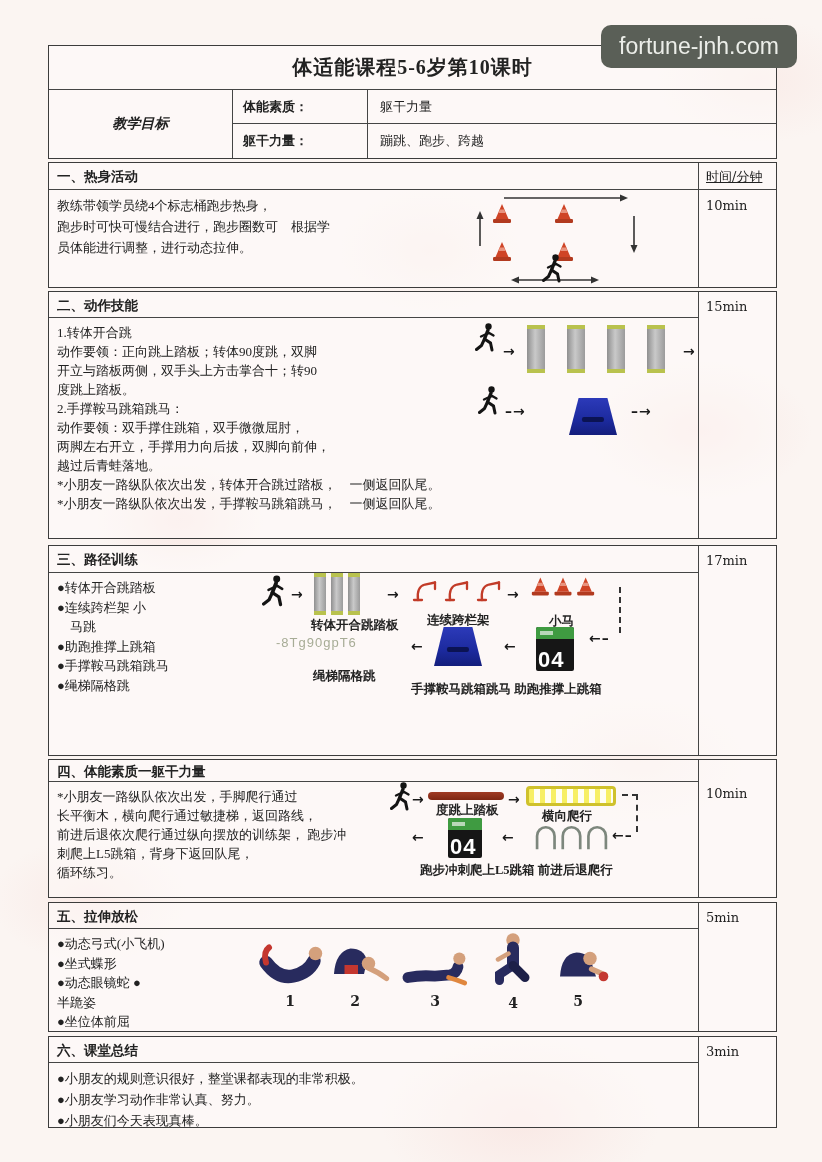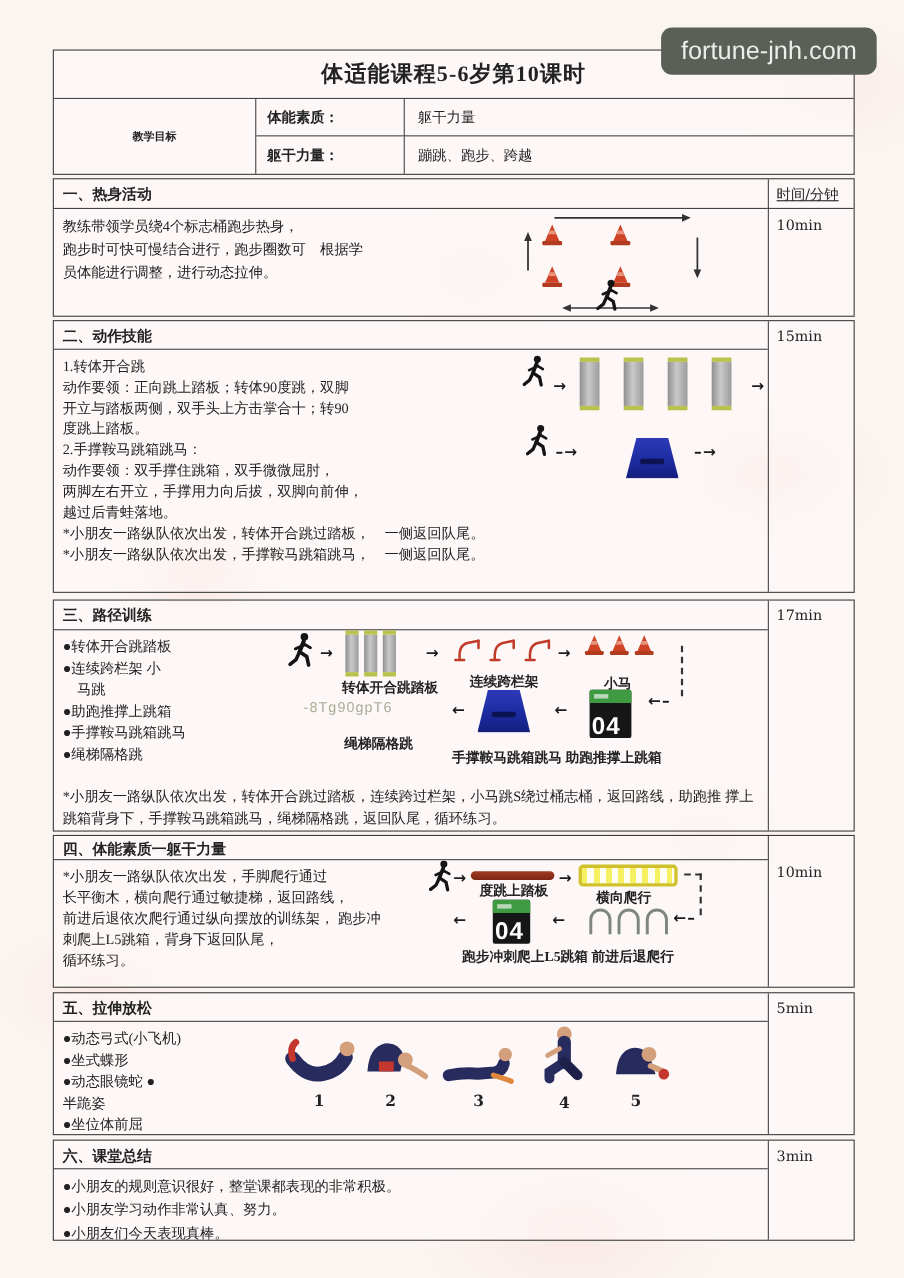--- a/index.html
+++ b/index.html
@@ -17,21 +17,21 @@
       radial-gradient(150px 90px at 640px 760px, rgba(242,196,190,.15), transparent 70%),
       #fbf5f2;
   }
   .doc { position:absolute; left:48px; top:45px; width:729px; }
   .block { border:1.4px solid #3c3c3c; background:rgba(255,253,252,.45); position:relative; }
 
   
   .title-row { height:44px; border-bottom:1.2px solid #454545; display:flex; align-items:center; justify-content:center; }
   .title-row span { font-weight:bold; font-size:20px; letter-spacing:1px; }
   .obj-grid { display:grid; grid-template-columns:184px 135px 1fr; grid-template-rows:34px 34px; }
-  .obj-head { grid-row:1/3; border-right:1.2px solid #454545; display:flex; align-items:center; justify-content:center; font-weight:bold; font-size:10px; }
+  .obj-head { grid-row:1/3; border-right:1.2px solid #454545; display:flex; align-items:center; justify-content:center; font-weight:bold; font-size:14px;font-style:italic; }
   .obj-label { border-right:1.2px solid #454545; font-weight:bold; font-size:13px; padding:8px 0 0 10px; }
   .obj-value { font-size:13px; padding:8px 0 0 12px; }
   .ob-b { border-bottom:1.2px solid #454545; }
 
   
   .section { display:grid; grid-template-columns:1fr 78px; grid-template-rows:26px 1fr; }
   .sec-head { grid-column:1; grid-row:1; border-bottom:1.2px solid #454545; font-weight:bold; font-size:13.5px; padding:5px 0 0 8px;font-family:Liberation Serif, serif; }
   .sec-time { grid-column:2; grid-row:1/3; border-left:1.2px solid #454545; font-size:13px; padding:7px 0 0 7px; font-family:"DejaVu Serif",serif; }
   .sec-time.split-head { grid-row:1; border-bottom:1.2px solid #454545; padding-top:5px;text-decoration:underline; }
   .sec-time.split-val  { grid-row:2; padding-top:8px; }
@@ -215,21 +215,20 @@
           </div>
           <span class="ar ar-l" style="left:245px;top:66px"></span>
           <div class="vault" style="left:175px;top:54px;width:48px;height:39px">
               <i></i>
             </div>
           <span class="ar ar-l" style="left:152px;top:66px"></span>
           <div class="wm-text" style="left:17px;top:62px">-8Tg90gpT6</div>
           <div class="lbl" style="left:54px;top:95px">绳梯隔格跳</div>
           <div class="lbl" style="left:152px;top:108px">手撑鞍马跳箱跳马 助跑推撑上跳箱</div>
         </div>
-        <div class="s3-footer">*小朋友一路纵队依次出发，转体开合跳过踏板，连续跨过栏架，小马跳S绕过桶志桶，返回路线，助跑推 撑上跳箱背身下，手撑鞍马跳箱跳马，绳梯隔格跳，返回队尾，循环练习。</div>
       </div>
     </div>
 
     <div class="block section" style="height:139px;margin-top:3px;grid-template-rows:22px 1fr">
       <div class="sec-head" style="padding-top:3px">四、体能素质一躯干力量</div>
       <div class="sec-time" style="padding-top:26px">10min</div>
       <div class="sec-body">
         <div class="tline2">*小朋友一路纵队依次出发，手脚爬行通过</div>
         <div class="tline2">长平衡木，横向爬行通过敏捷梯，返回路线，</div>
         <div class="tline2">前进后退依次爬行通过纵向摆放的训练架， 跑步冲</div>

